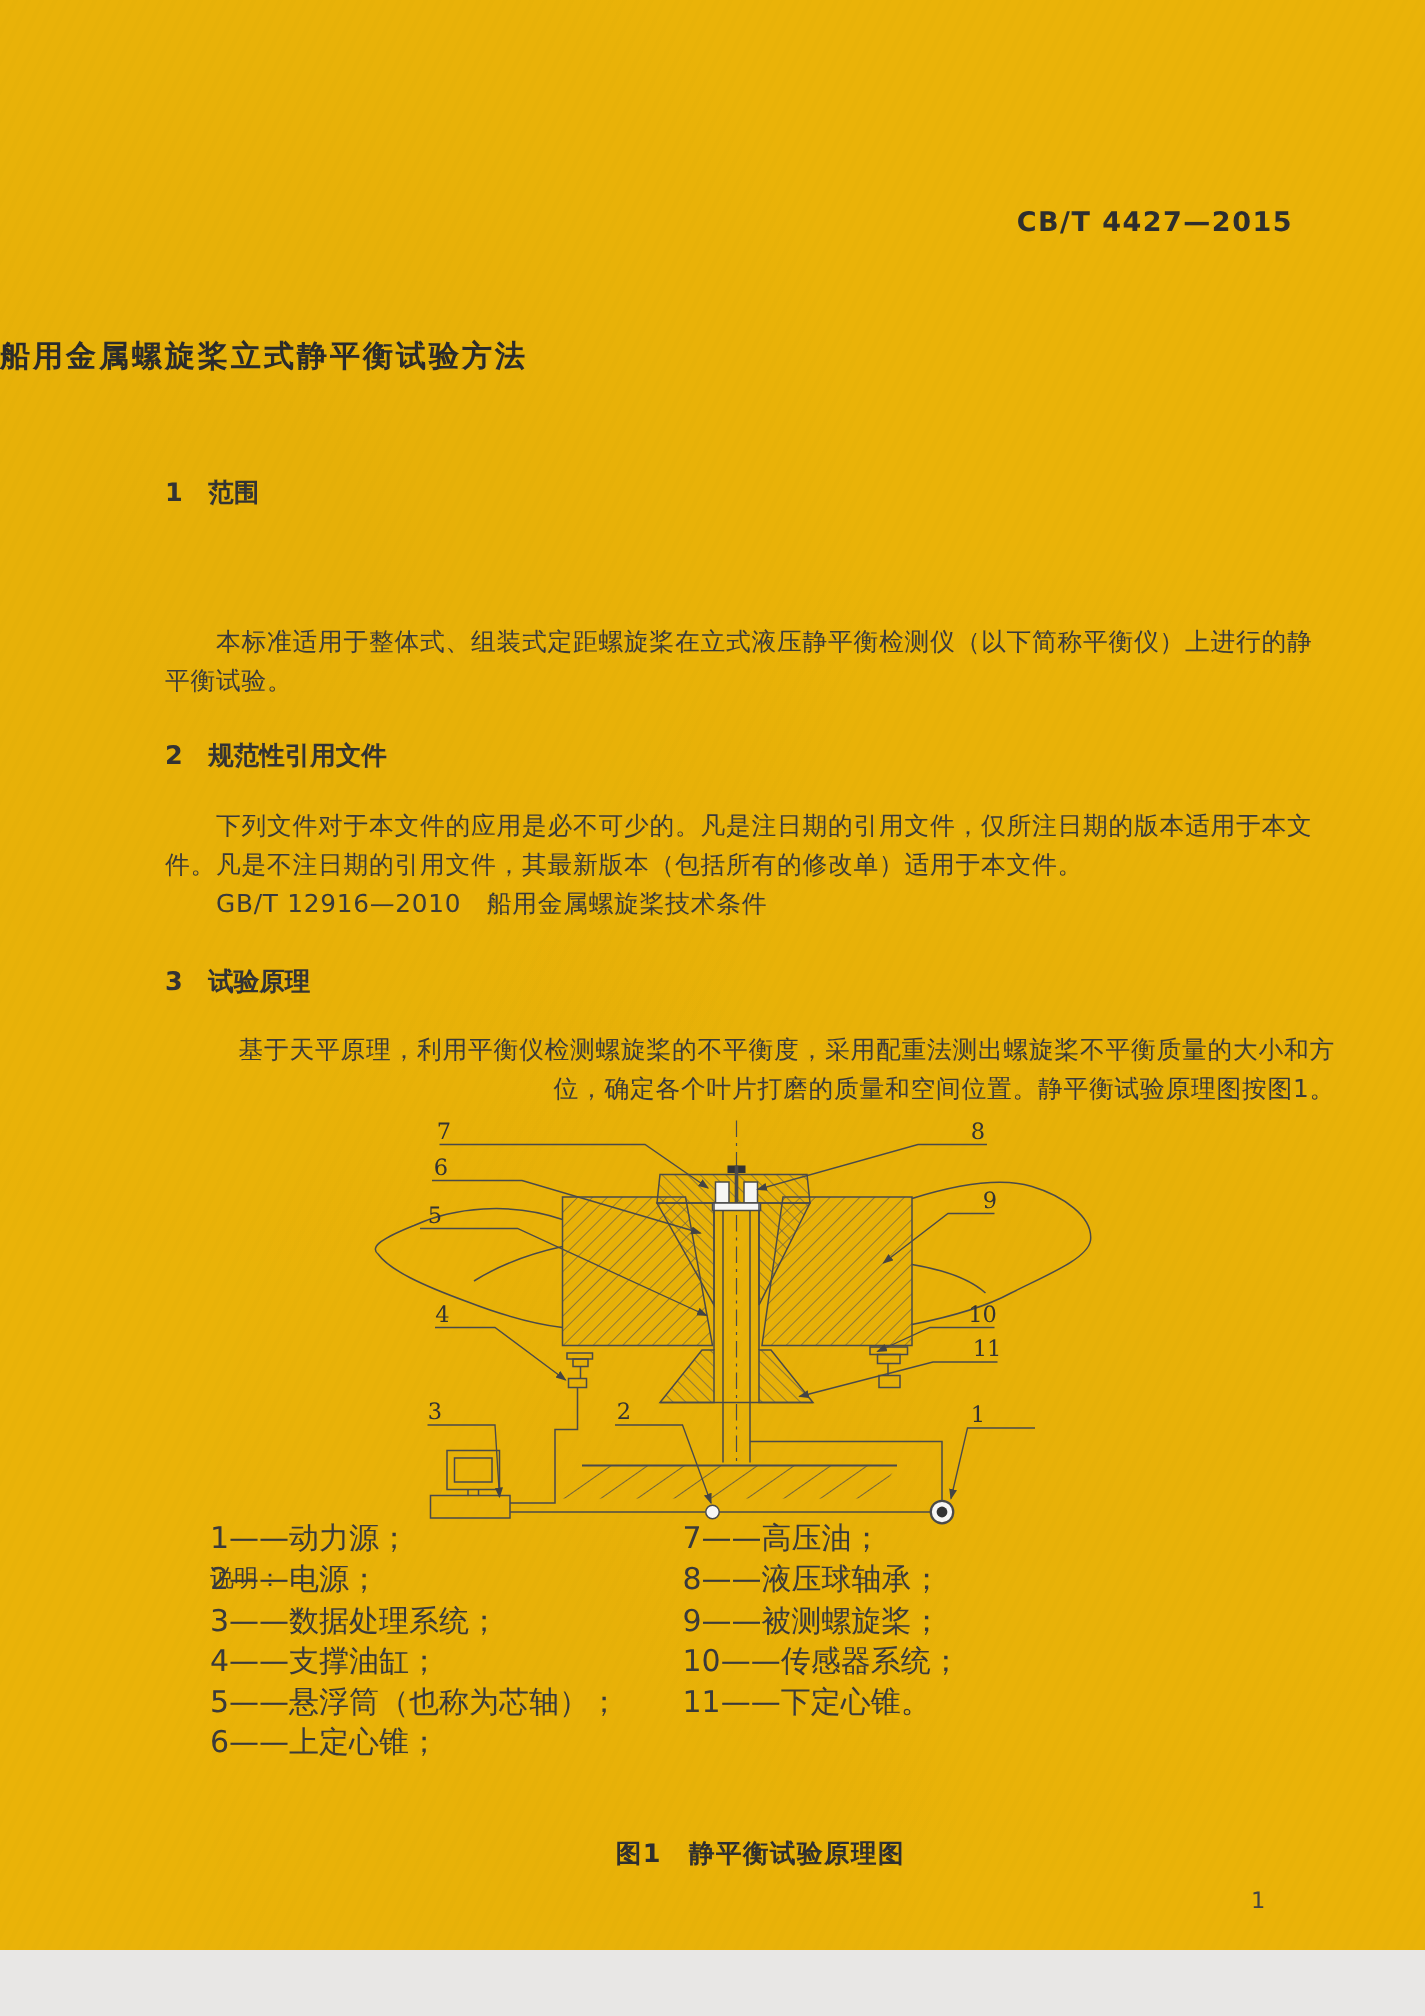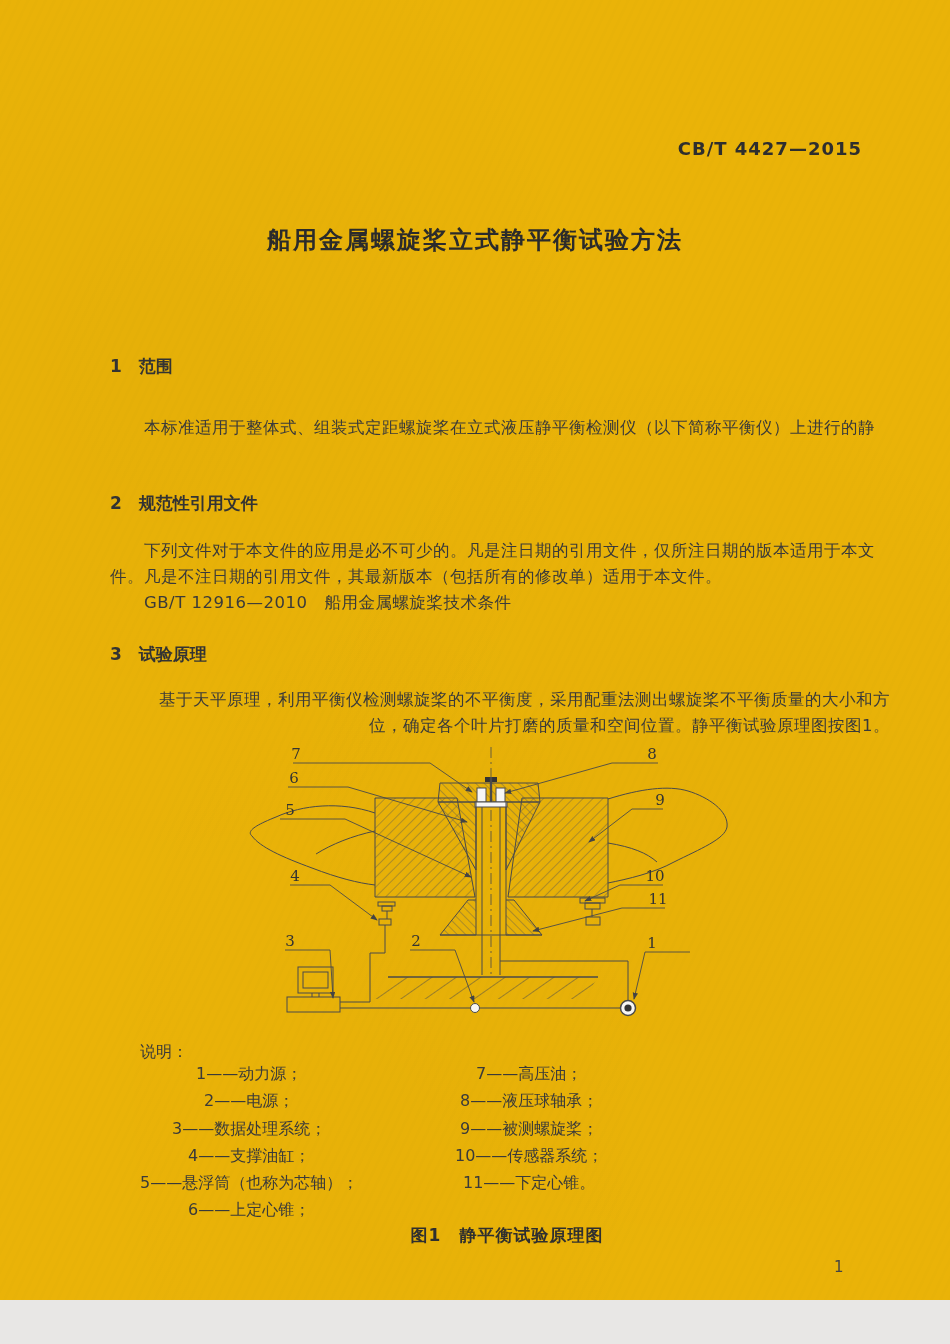--- a/index.html
+++ b/index.html
@@ -6,48 +6,49 @@
   .page{position:relative;width:950px;height:1300px;margin:0 auto;background:#eab308;overflow:hidden;
         font-family:"DejaVu Sans","Liberation Sans",sans-serif;color:#3a3a3a;}
   .page::before{content:"";position:absolute;inset:0;pointer-events:none;
     background:
       radial-gradient(ellipse at 18% 28%, rgba(0,0,0,0.018), transparent 42%),
       radial-gradient(ellipse at 72% 62%, rgba(0,0,0,0.014), transparent 45%),
       radial-gradient(ellipse at 40% 85%, rgba(0,0,0,0.012), transparent 40%),
       repeating-linear-gradient(115deg, rgba(0,0,0,0.006) 0 3px, transparent 3px 8px);}
   .hdr-code{position:absolute;top:138px;right:88px;font-size:18px;font-weight:bold;
     letter-spacing:1px;color:#2e2e2e;}
-  .doc-title{position:absolute;top:224px;left:0;width:100%;text-align:center;
-    font-size:24px;font-weight:bold;letter-spacing:2px;color:#2b2b2b;}
+  .doc-title{position:absolute;top:224px;left:0;width:100%;
+    font-size:20px;font-weight:bold;letter-spacing:2px;color:#2b2b2b;}
   .sec-head{position:absolute;left:110px;font-size:17px;font-weight:bold;color:#333;white-space:nowrap;}
   .body-block{position:absolute;left:110px;width:780px;}
   .body-line{white-space:nowrap;font-size:16.5px;letter-spacing:0.5px;line-height:26px;height:26px;color:#3a3a3a;}
   .indent{padding-left:34px;}
   .legend-title{position:absolute;left:140px;top:1042px;font-size:16px;color:#3a3a3a;}
-  .legend-col{position:absolute;top:1060px;font-size:16px;line-height:27.3px;color:#3a3a3a;text-align:center;}
+  .legend-col{position:absolute;top:1012px;font-size:20px;line-height:27.3px;color:#3a3a3a;}
   .legend-col div{white-space:nowrap;}
   .legend-left{left:140px;}
   .legend-right{left:455px;}
   .fig-caption{position:absolute;top:1224px;left:0;width:100%;text-align:center;
     font-size:17px;font-weight:bold;letter-spacing:1px;color:#2f2f2f;padding-left:32px;}
   .page-num{position:absolute;top:1258px;left:834px;font-size:15px;color:#444;}
   .diagram{position:absolute;left:240px;top:735px;width:500px;height:300px;}
 </style>
 </head>
 <body>
 
 <div class="page">
 
   <div class="hdr-code">CB/T 4427—2015</div>
 
   <div class="doc-title">船用金属螺旋桨立式静平衡试验方法</div>
 
-  <div class="sec-head" style="top:317px;margin-top:38px;">1　范围</div>
+  <div class="sec-head" style="top:317px;">1　范围</div>
   <div class="body-block" style="top:415px;">
     <div class="body-line indent">本标准适用于整体式、组装式定距螺旋桨在立式液压静平衡检测仪（以下简称平衡仪）上进行的静</div>
+    <div class="body-line">平衡试验。</div>
   </div>
 
   <div class="sec-head" style="top:492px;">2　规范性引用文件</div>
   <div class="body-block" style="top:538px;">
     <div class="body-line indent">下列文件对于本文件的应用是必不可少的。凡是注日期的引用文件，仅所注日期的版本适用于本文</div>
     <div class="body-line">件。凡是不注日期的引用文件，其最新版本（包括所有的修改单）适用于本文件。</div>
     <div class="body-line indent">GB/T 12916—2010　船用金属螺旋桨技术条件</div>
   </div>
 
   <div class="sec-head" style="top:643px;">3　试验原理</div>

